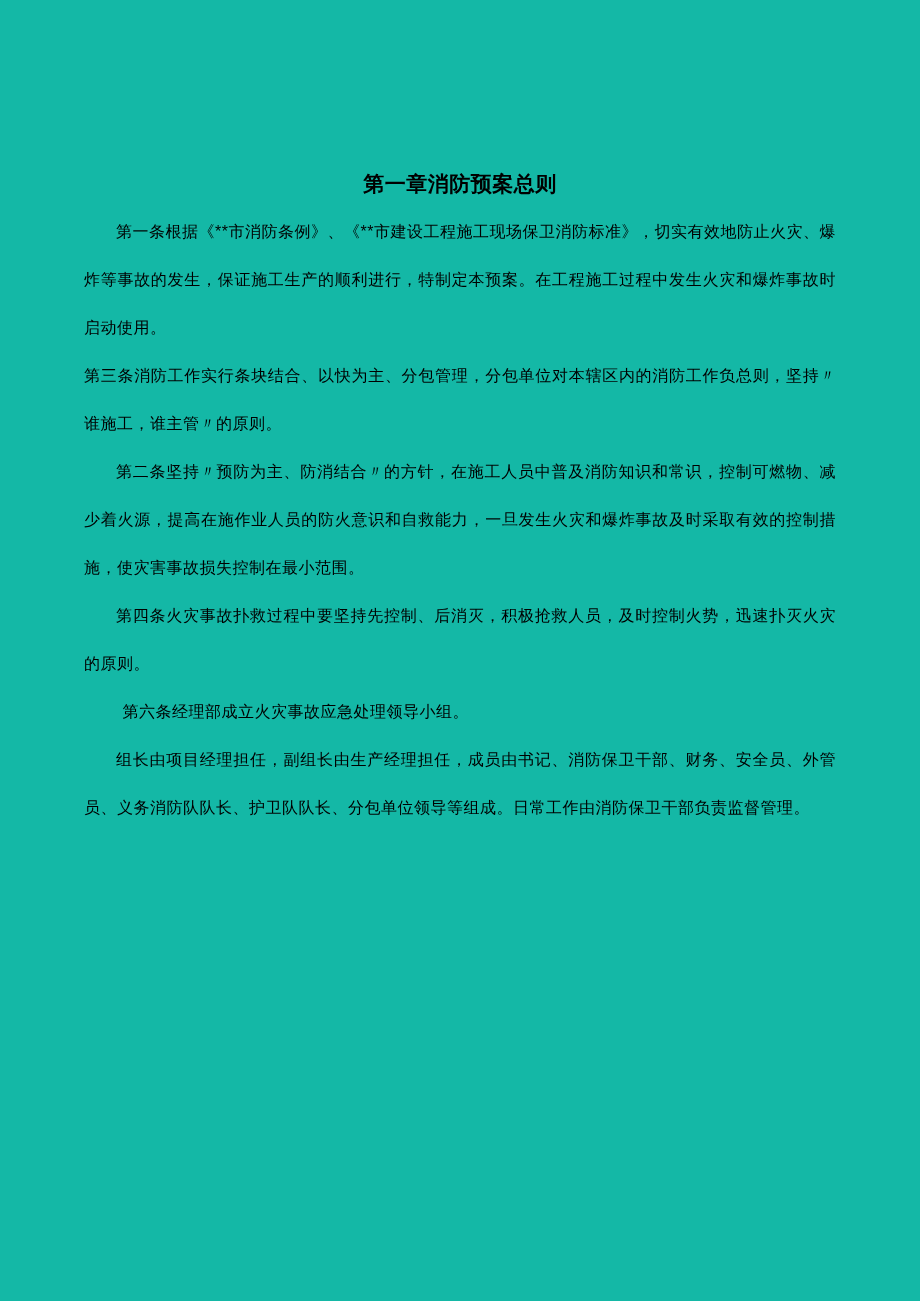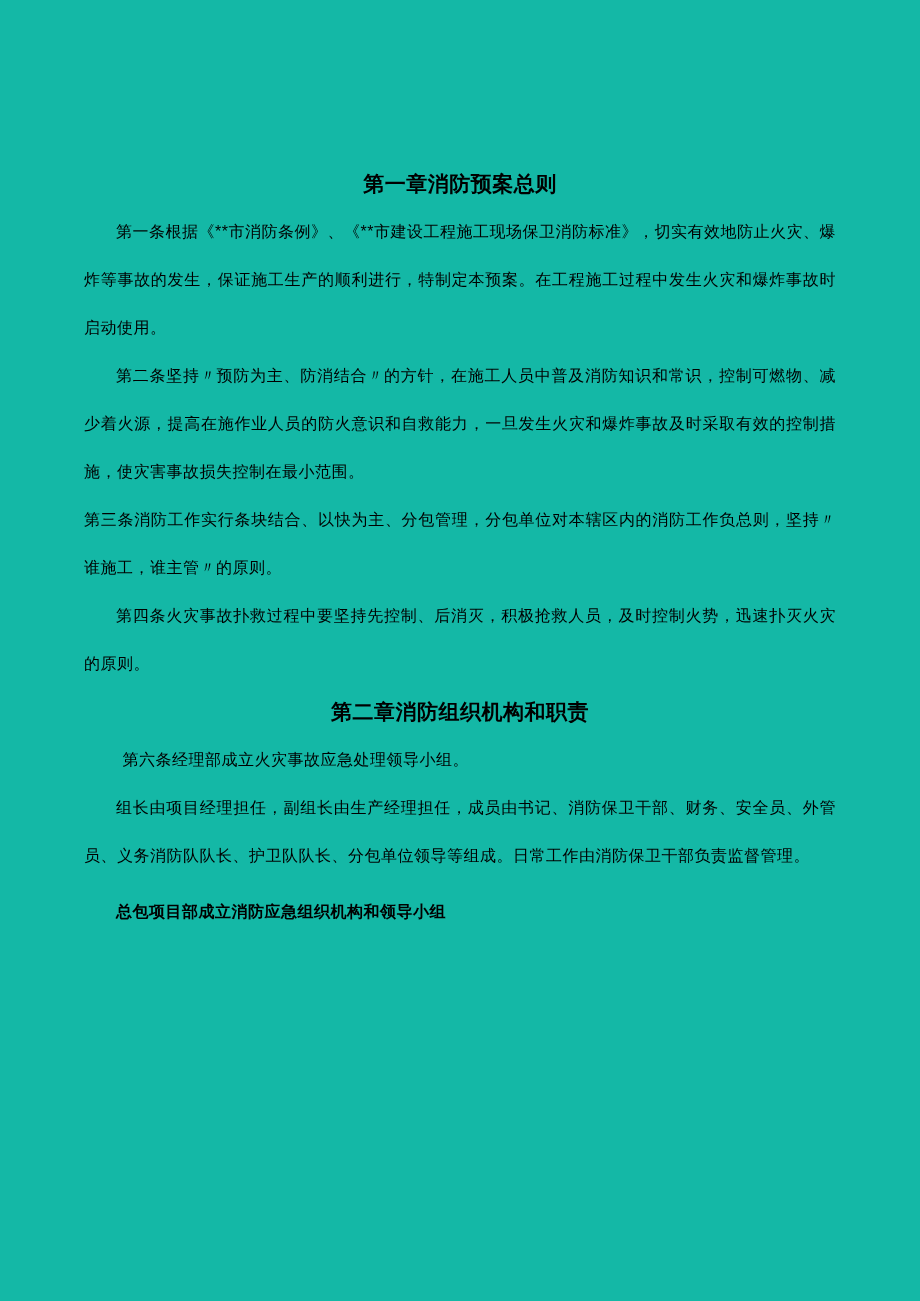--- a/index.html
+++ b/index.html
@@ -57,30 +57,28 @@
 </style>
 </head>
 <body>
 
 <div class="page">
 
   <div class="doc-heading">第一章消防预案总则</div>
 
   <div class="doc-para indent">第一条根据《**市消防条例》、《**市建设工程施工现场保卫消防标准》，切实有效地防止火灾、爆炸等事故的发生，保证施工生产的顺利进行，特制定本预案。在工程施工过程中发生火灾和爆炸事故时启动使用。</div>
 
+  <div class="doc-para no-indent">第三条消防工作实行条块结合、以快为主、分包管理，分包单位对本辖区内的消防工作负总则，坚持〃谁施工，谁主管〃的原则。</div>
+
   <div class="doc-para indent">第二条坚持〃预防为主、防消结合〃的方针，在施工人员中普及消防知识和常识，控制可燃物、减少着火源，提高在施作业人员的防火意识和自救能力，一旦发生火灾和爆炸事故及时采取有效的控制措施，使灾害事故损失控制在最小范围。</div>
-
-  <div class="doc-para no-indent">第三条消防工作实行条块结合、以快为主、分包管理，分包单位对本辖区内的消防工作负总则，坚持〃谁施工，谁主管〃的原则。</div>
 
   <div class="doc-para indent">第四条火灾事故扑救过程中要坚持先控制、后消灭，积极抢救人员，及时控制火势，迅速扑灭火灾的原则。</div>
 
 
-  <div class="doc-heading">第二章消防组织机构和职责</div>
 
   <div class="doc-para indent-wide">第六条经理部成立火灾事故应急处理领导小组。</div>
 
   <div class="doc-para indent">组长由项目经理担任，副组长由生产经理担任，成员由书记、消防保卫干部、财务、安全员、外管员、义务消防队队长、护卫队队长、分包单位领导等组成。日常工作由消防保卫干部负责监督管理。</div>
 
-  <div class="doc-para indent bold-line gap-top">总包项目部成立消防应急组织机构和领导小组</div>
 
 
 
 </div>
 
 </body></html>

